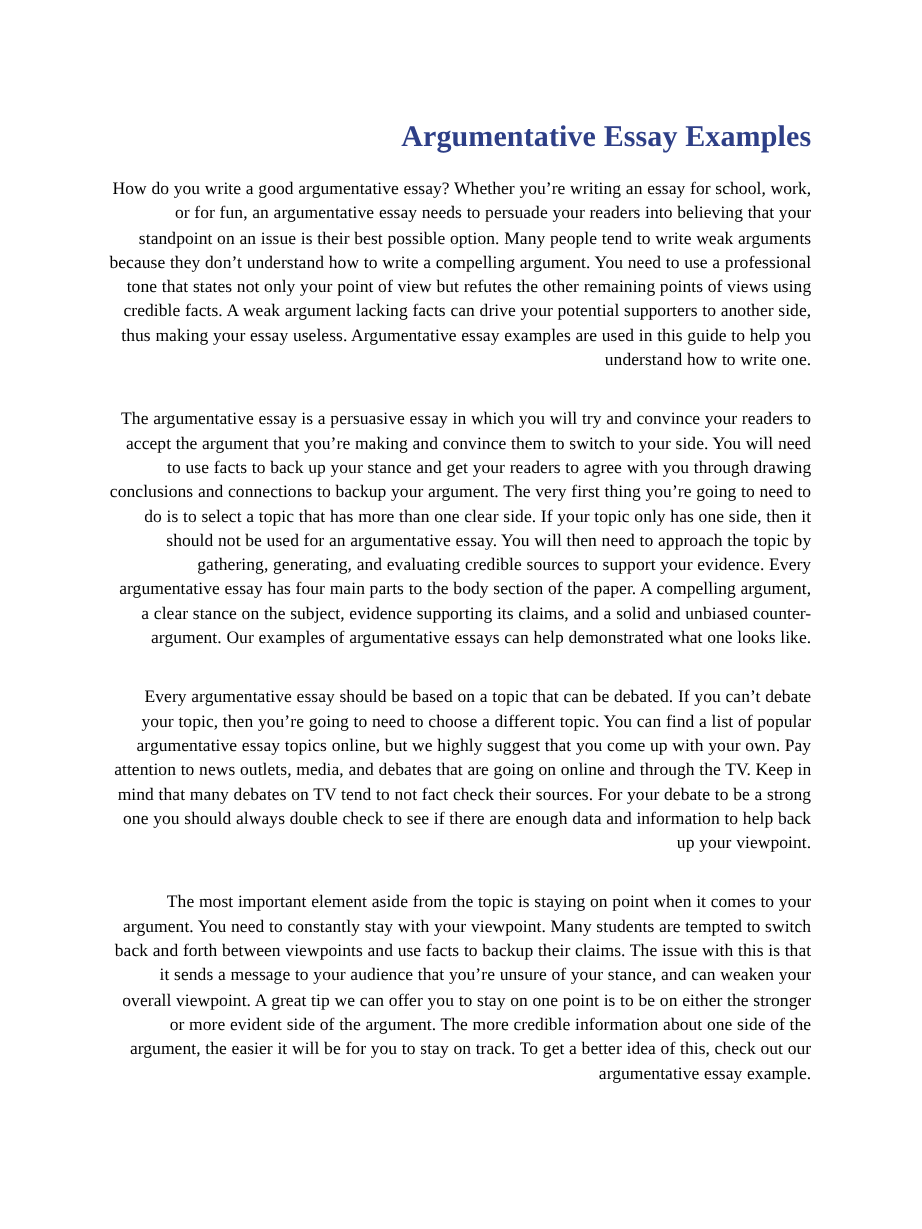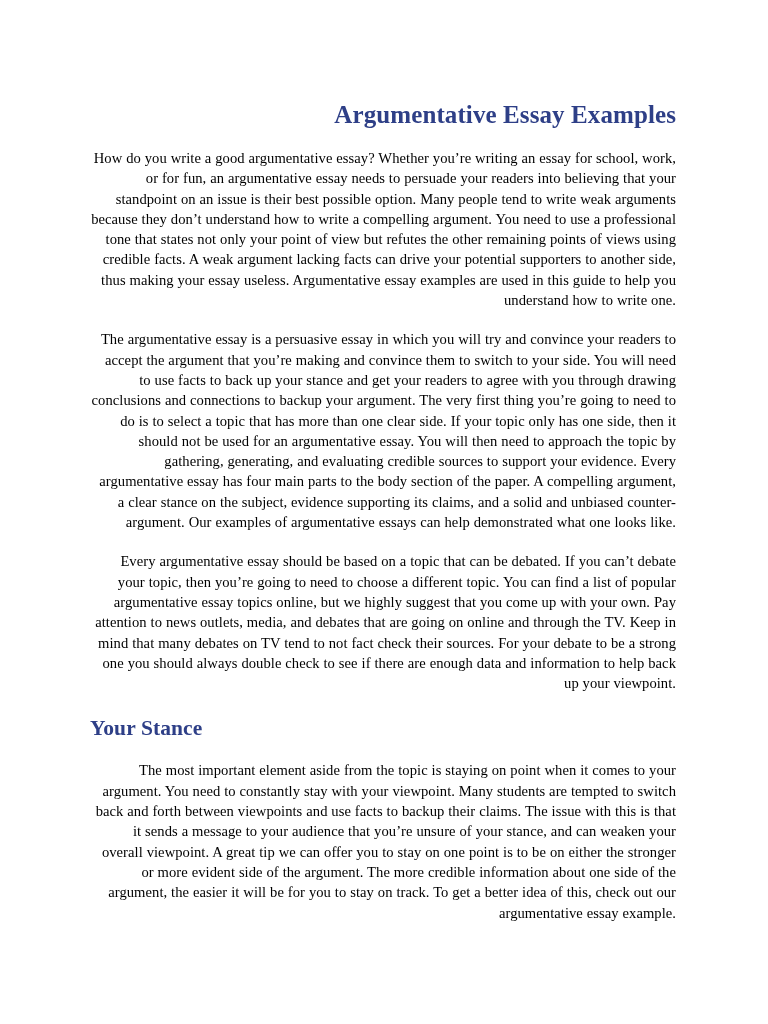--- a/index.html
+++ b/index.html
@@ -63,21 +63,21 @@
     line-height: 20.3px;
     letter-spacing: 0.05px;
     margin: 0;
     padding: 0;
     text-align: right;
     word-spacing: 0.2px;
   }
 
   
   .gap-heading-before { margin-top: 22px; }
-  .gap-para-after-heading { margin-top: 19px; }
+  .gap-para-after-heading { margin-top: 29px; }
 
   .block + .block { }
 </style>
 </head>
 <body>
 
 <div class="page">
   <div class="doc-body">
 
     <h1 class="doc-title">Argumentative Essay Examples</h1>
@@ -88,18 +88,17 @@
 
     <div class="block">
       <p class="para gap-para-after-heading">The argumentative essay is a persuasive essay in which you will try and convince your readers to accept the argument that you’re making and convince them to switch to your side. You will need to use facts to back up your stance and get your readers to agree with you through drawing conclusions and connections to backup your argument. The very first thing you’re going to need to do is to select a topic that has more than one clear side. If your topic only has one side, then it should not be used for an argumentative essay.  You will then need to approach the topic by gathering, generating, and evaluating credible sources to support your evidence. Every argumentative essay has four main parts to the body section of the paper. A compelling argument, a clear stance on the subject, evidence supporting its claims, and a solid and unbiased counter-argument. Our examples of argumentative essays can help demonstrated what one looks like.</p>
     </div>
 
     <div class="block">
       <p class="para gap-para-after-heading">Every argumentative essay should be based on a topic that can be debated. If you can’t debate your topic, then you’re going to need to choose a different topic. You can find a list of popular argumentative essay topics online, but we highly suggest that you come up with your own. Pay attention to news outlets, media, and debates that are going on online and through the TV. Keep in mind that many debates on TV tend to not fact check their sources. For your debate to be a strong one you should always double check to see if there are enough data and information to help back up your viewpoint.</p>
     </div>
 
     <div class="block">
-      <h2 class="section-heading gap-heading-before">Your Stance</h2>
       <p class="para gap-para-after-heading">The most important element aside from the topic is staying on point when it comes to your argument. You need to constantly stay with your viewpoint. Many students are tempted to switch back and forth between viewpoints and use facts to backup their claims. The issue with this is that it sends a message to your audience that you’re unsure of your stance, and can weaken your overall viewpoint. A great tip we can offer you to stay on one point is to be on either the stronger or more evident side of the argument. The more credible information about one side of the argument, the easier it will be for you to stay on track. To get a better idea of this, check out our argumentative essay example.</p>
     </div>
 
   </div>
 </div>
 
 </body></html>

